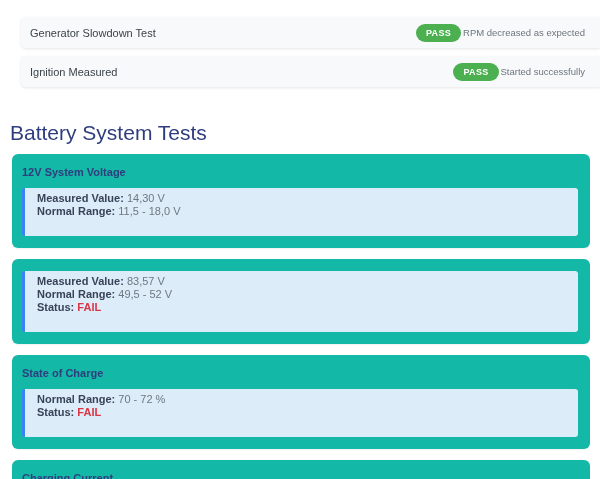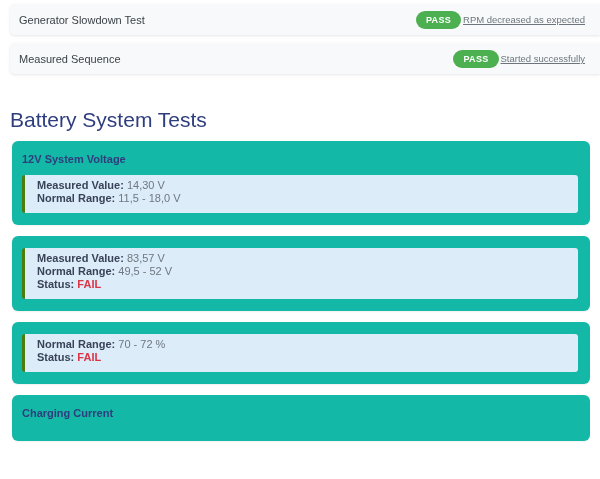--- a/index.html
+++ b/index.html
@@ -4,62 +4,62 @@
 <style>
   * { margin: 0; padding: 0; box-sizing: border-box; }
   html, body { background: #ffffff; }
   body {
     font-family: "Liberation Sans", "DejaVu Sans", sans-serif;
     width: 600px; height: 479px; overflow: hidden;
   }
   .viewport { position: relative; width: 600px; height: 479px; background: #ffffff; overflow: hidden; }
 
   
-  .test-rows { padding-top: 4px; }
+  .test-rows { padding-top: 17px; margin-left: 11px; }
   .test-row {
     margin: 0 0 8px 10px;
     height: 31px;
     background: #f8f9fa;
     border-radius: 5px 0 0 5px;
     box-shadow: 0 1px 3px rgba(0,0,0,0.10);
     display: flex;
     align-items: center;
     padding: 0 15px 0 9px;
   }
   .row-label { font-size: 11px; color: #3b4248; font-weight: 400; }
   .row-right { margin-left: auto; display: flex; align-items: center; }
   .badge {
     background: #4caf50; color: #ffffff;
     font-size: 9px; font-weight: bold; letter-spacing: 0.3px;
     padding: 4px 10px; border-radius: 10px;
     display: inline-block;
   }
-  .row-desc { font-size: 9.5px; color: #6c757d; margin-left: 2px; text-decoration: underline; }
+  .row-desc { font-size: 9.5px; color: #6c757d; margin-left: 2px; }
 
   
   .section-title {
     margin: 34px 10px 9px 10px;
     font-size: 21px; font-weight: 500;
     color: #2e3d7e;
   }
 
   
   .card {
     margin: 0 10px 11px 12px;
     background: #14b8a6;
     border-radius: 6px;
     box-shadow: 0 1px 2px rgba(0,0,0,0.06);
     padding: 12px 12px 12px 10px;
   }
   .card-title { font-size: 11px; font-weight: bold; color: #2e3d7e; margin-bottom: 10px; }
   .info-box {
     background: #dcecf9;
-    border-left: 3px solid #4d7c0f;
+    border-left: 3px solid #3b82f6;
     border-radius: 3px;
-    padding: 4px 12px 8px 12px;
+    padding: 4px 12px 18px 12px;
   }
   .info-line { font-size: 11px; line-height: 13px; color: #6f7780; }
   .info-label { font-weight: bold; color: #394358; }
   .info-value { color: #6f7780; }
   .status-value { font-weight: bold; }
   .status-value.ok { color: #28a745; }
   .status-value.bad { color: #dc3545; }
 </style>
 </head>
 <body>
@@ -70,21 +70,21 @@
 
     <div class="test-row">
       <span class="row-label">Generator Slowdown Test</span>
       <span class="row-right">
         <span class="badge">PASS</span>
         <span class="row-desc">RPM decreased as expected</span>
       </span>
     </div>
 
     <div class="test-row">
-      <span class="row-label">Measured Sequence</span>
+      <span class="row-label">Ignition Measured</span>
       <span class="row-right">
         <span class="badge">PASS</span>
         <span class="row-desc">Started successfully</span>
       </span>
     </div>
 
   </div>
 
   <h2 class="section-title">Battery System Tests</h2>
 
@@ -113,20 +113,21 @@
         <span class="info-value">49,5 - 52 V</span>
       </div>
       <div class="info-line">
         <span class="info-label">Status:</span>
         <span class="info-value status-value bad">FAIL</span>
       </div>
     </div>
   </div>
 
   <div class="card">
+    <div class="card-title">State of Charge</div>
     <div class="info-box">
       <div class="info-line">
         <span class="info-label">Normal Range:</span>
         <span class="info-value">70 - 72 %</span>
       </div>
       <div class="info-line">
         <span class="info-label">Status:</span>
         <span class="info-value status-value bad">FAIL</span>
       </div>
     </div>

